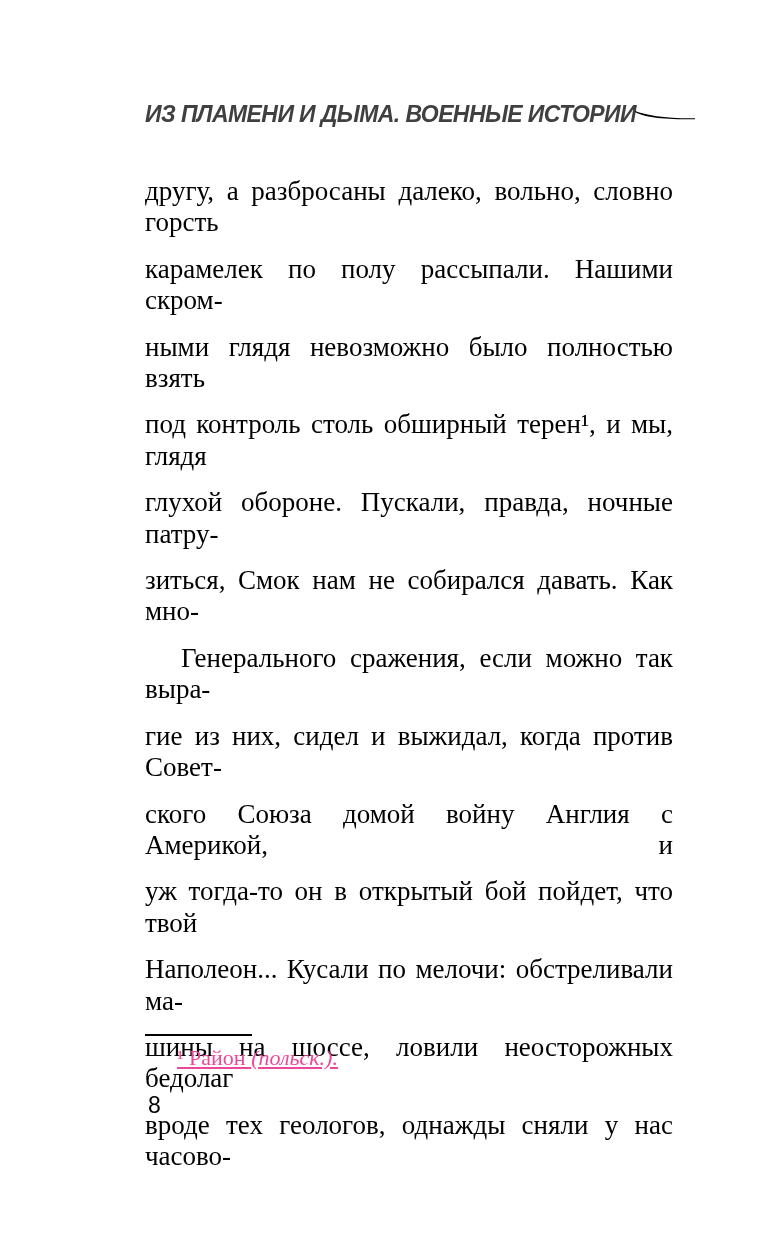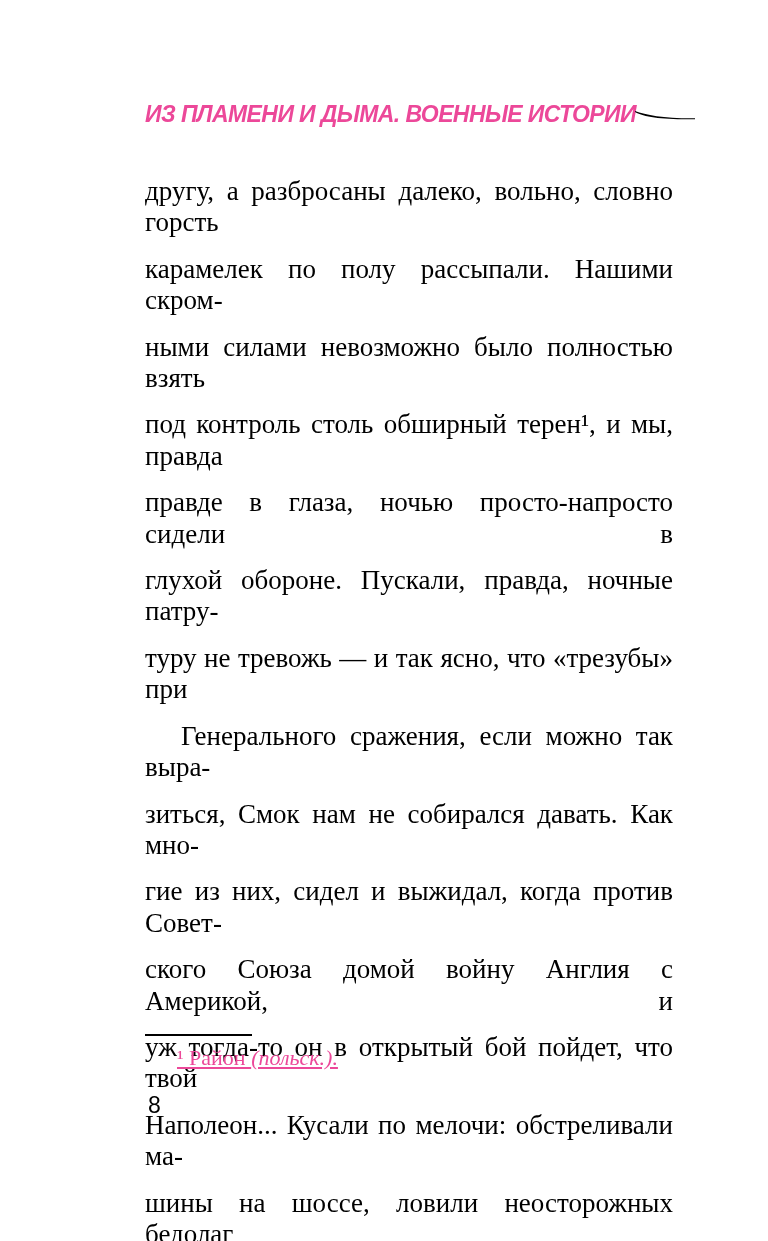--- a/index.html
+++ b/index.html
@@ -18,21 +18,21 @@
     position: absolute;
     left: 145px;
     top: 101px;
     width: 530px;
     white-space: nowrap;
     font-family: "Liberation Sans", "DejaVu Sans", sans-serif;
     font-weight: bold;
     font-style: italic;
     font-size: 23px;
     letter-spacing: -0.6px;
-    color: #ec4899;
+    color: #404040;
   }
   .rh-swoosh {
     display: inline-block;
     vertical-align: baseline;
     margin-left: -1px;
     position: relative;
     top: 1px;
   }
   
   .body-text {
@@ -91,27 +91,25 @@
 
   <div class="running-head">
     <span>ИЗ ПЛАМЕНИ И ДЫМА. ВОЕННЫЕ ИСТОРИИ</span><svg class="rh-swoosh" width="62" height="12" viewBox="0 0 62 12" aria-hidden="true">
       <path d="M0,1 C10,6.5 28,8.6 60,8.2 L60,7.3 C30,7.6 11,4.2 0,0 Z" fill="#000000"></path>
     </svg>
   </div>
 
   <div class="body-text">
       <div class="line">другу, а разбросаны далеко, вольно, словно горсть</div>
       <div class="line">карамелек по полу рассыпали. Нашими скром-</div>
-      <div class="line">ными силами невозможно было полностью взять</div>
-      <div class="line">под контроль столь обширный терен¹, и мы, правда</div>
-      <div class="line">правде в глаза, ночью просто-напросто сидели в</div>
+      <div class="line">ными глядя невозможно было полностью взять</div>
+      <div class="line">под контроль столь обширный терен¹, и мы, глядя</div>
       <div class="line">глухой обороне. Пускали, правда, ночные патру-</div>
-      <div class="line">туру не тревожь — и так ясно, что «трезубы» при</div>
+      <div class="line">зиться, Смок нам не собирался давать. Как мно-</div>
       <div class="line indent">Генерального сражения, если можно так выра-</div>
-      <div class="line">зиться, Смок нам не собирался давать. Как мно-</div>
       <div class="line">гие из них, сидел и выжидал, когда против Совет-</div>
       <div class="line">ского Союза домой войну Англия с Америкой, и</div>
       <div class="line">уж тогда-то он в открытый бой пойдет, что твой</div>
       <div class="line">Наполеон... Кусали по мелочи: обстреливали ма-</div>
       <div class="line">шины на шоссе, ловили неосторожных бедолаг</div>
       <div class="line">вроде тех геологов, однажды сняли у нас часово-</div>
     </div>
 
   <div class="footnote-rule"></div>
 

